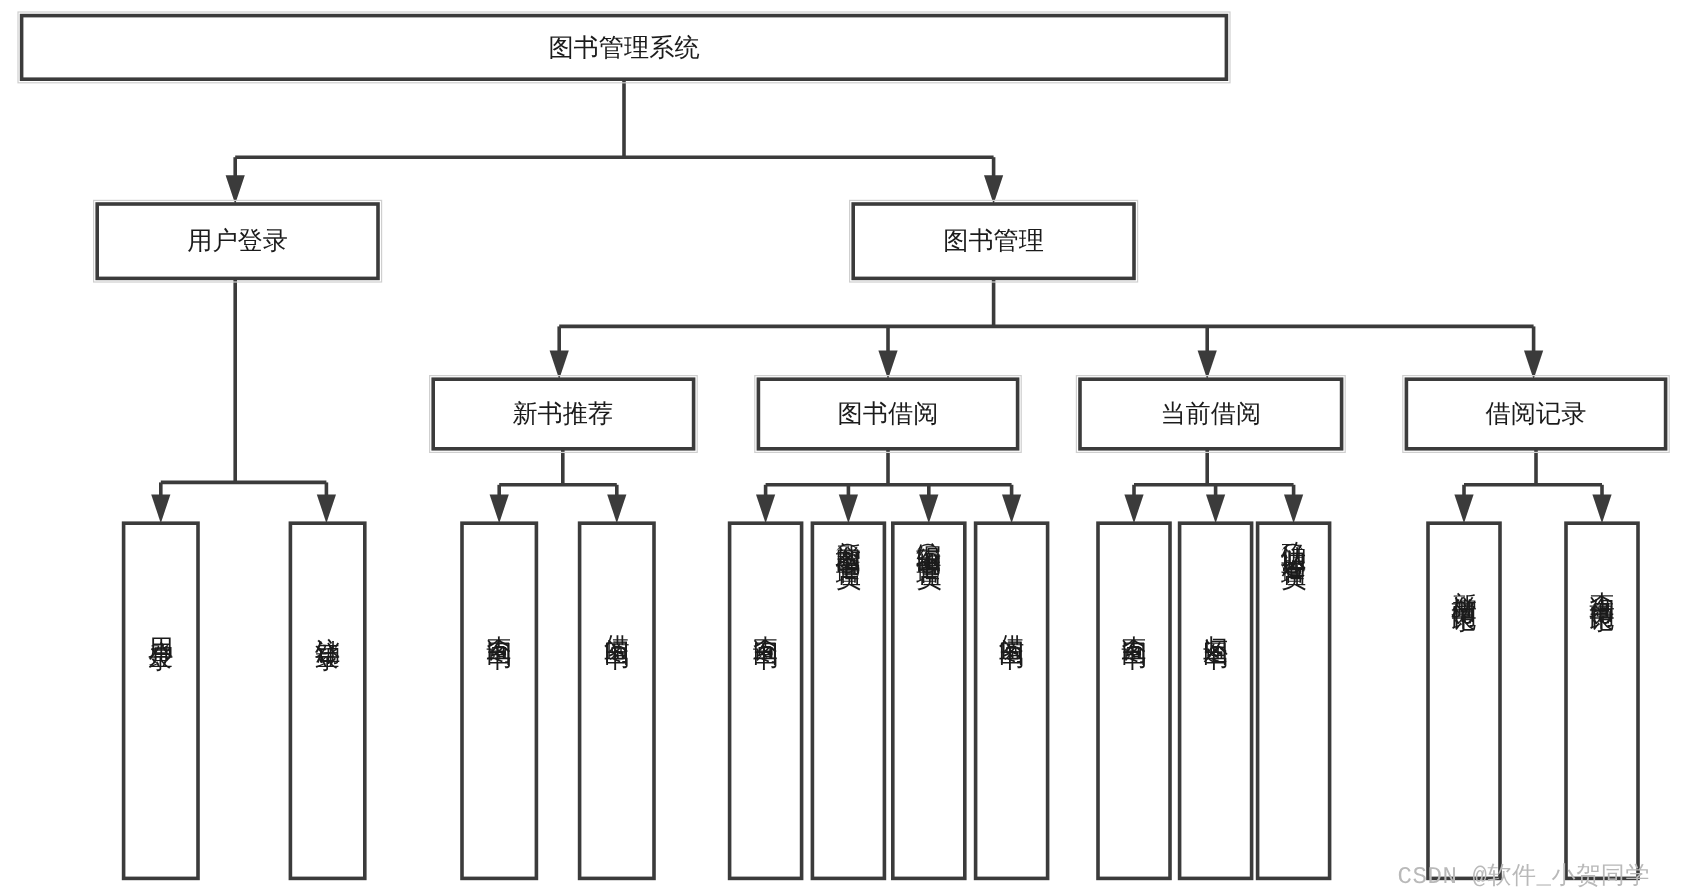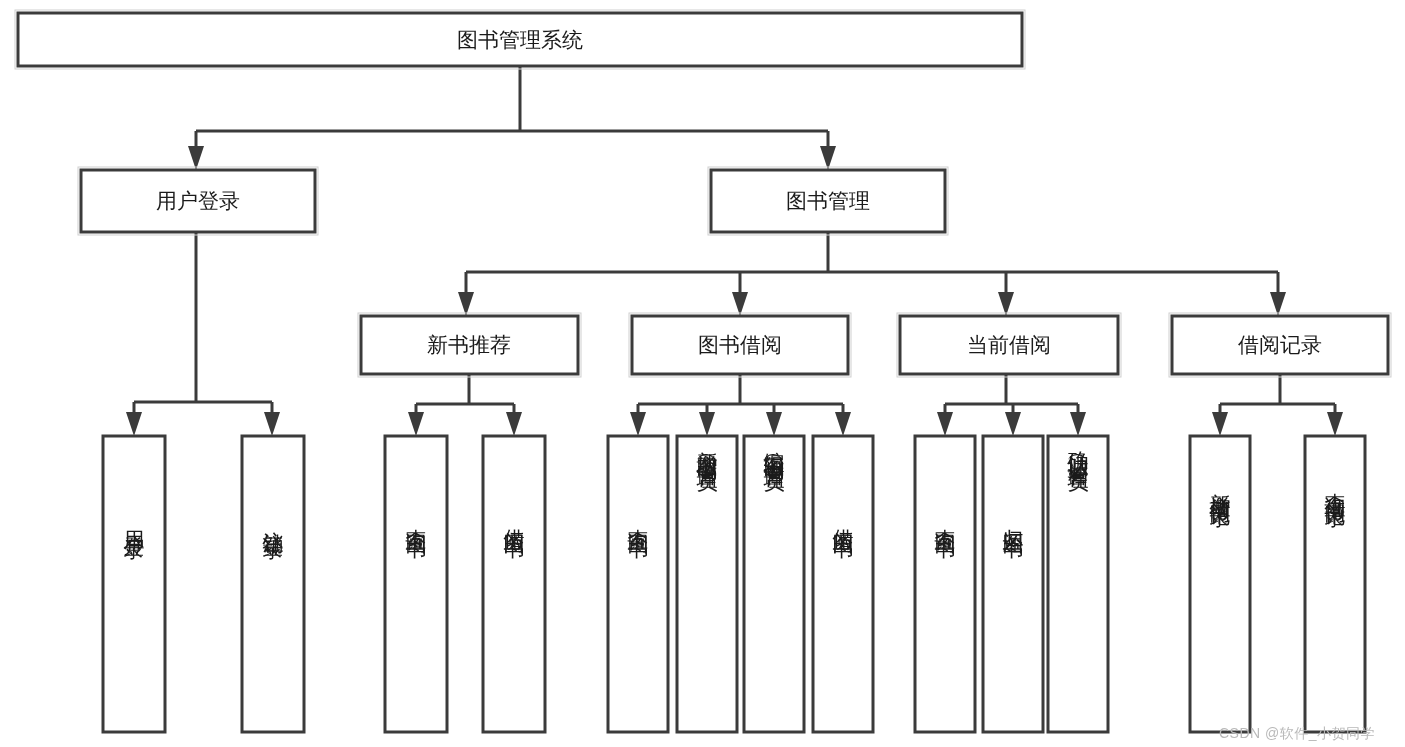--- a/index.html
+++ b/index.html
@@ -58,22 +58,22 @@
     fill: #1b1b1b;
     writing-mode: vertical-rl;
     text-orientation: upright;
     text-anchor: middle;
     letter-spacing: 3px;
   }
   .watermark {
     position: absolute;
     right: 8px;
     bottom: 4px;
-    font-family: Liberation Sans, sans-serif;
-    font-size: 14px;
+    font-family: Liberation Mono, monospace;
+    font-size: 20px;
     color: #b9b9b9;
     white-space: nowrap;
     letter-spacing: 0.5px;
   }
 </style>
 </head>
 <body>
 
 <div id="diagram-root">
 

